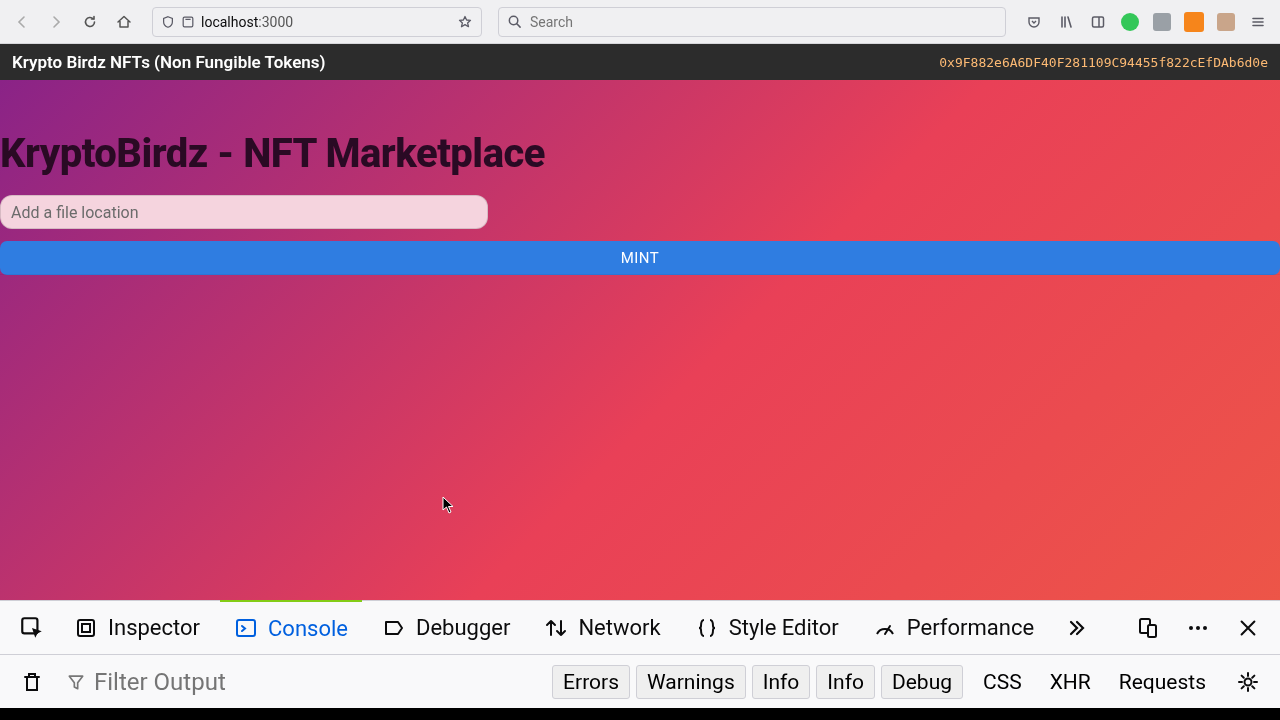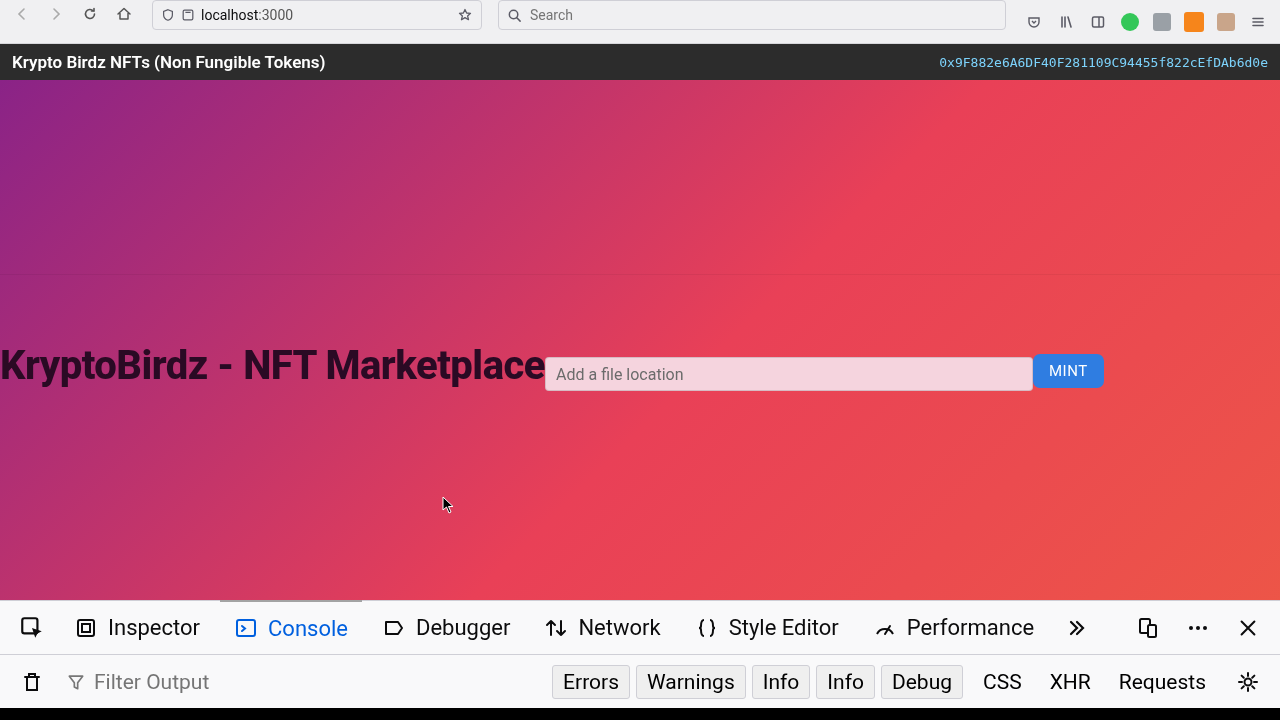--- a/index.html
+++ b/index.html
@@ -1,56 +1,56 @@
 <!DOCTYPE html>
 <html><head>
 <meta charset="utf-8">
 <style>
   * { box-sizing: border-box; margin: 0; padding: 0; font-family: -apple-system, BlinkMacSystemFont, "Segoe UI", Roboto, Helvetica, Arial, sans-serif; }
   html, body { width: 1280px; height: 720px; overflow: hidden; background: #f0f0f2; }
 
   
-  .chrome { display: flex; gap: 6px; height: 44px; padding: 0 8px; background: #f0f0f2; border-bottom: 1px solid #d7d7db; }
+  .chrome { display: flex; align-items: center; gap: 6px; height: 44px; padding: 0 8px; background: #f0f0f2; border-bottom: 1px solid #d7d7db; }
   .nav-btn { width: 28px; height: 28px; display: flex; align-items: center; justify-content: center; color: #555; border-radius: 4px; }
   .nav-btn.disabled { color: #aaa; }
   .url-bar { flex: 0 0 330px; display: flex; align-items: center; gap: 6px; height: 30px; padding: 0 8px; border: 1px solid #cfcfd6; border-radius: 4px; background: #f0f0f2; margin-left: 8px; }
   .url-text { font-size: 14px; color: #555; }
   .url-text .host { color: #0c0c0d; }
   .url-bar .grow { flex: 1; }
   .search-bar { flex: 1; display: flex; align-items: center; gap: 8px; height: 30px; padding: 0 8px; border: 1px solid #cfcfd6; border-radius: 4px; background: #f0f0f2; margin-left: 10px; }
   .search-bar input { border: none; background: transparent; outline: none; font-size: 14px; color: #7f1d1d; flex:1; }
   .toolbar-right { display: flex; align-items: center; gap: 4px; margin-left: 8px; }
   .tiny-icon { width: 28px; height: 28px; display:flex;align-items:center;justify-content:center; color:#5b5b66; border-radius:4px; }
   .ext-mm { width:20px; height:20px; background:#f6851b; border-radius:3px; position:relative; }
   .ext-green { width:18px; height:18px; background:#34c759; border-radius:50%; }
   .ext-generic { width:18px; height:18px; background:#c9c1bb; border-radius:3px; }
 
   
   .app-nav { display: flex; align-items: center; justify-content: space-between; height: 36px; background: #2c2c2c; color: #fff; padding: 0 12px; font-size: 17px; font-weight: 600; }
-  .wallet { font-family: ui-monospace, Menlo, monospace; font-size: 13px; font-weight: 400; color: #7dd3fc; }
+  .wallet { font-family: ui-monospace, Menlo, monospace; font-size: 13px; font-weight: 400; color: #fdba74; }
 
   
   .content-wrap { height: calc(720px - 44px - 36px - 108px - 12px); }
-  .content { height: 100%; background: linear-gradient(135deg, #8a2387 0%, #e94057 55%, #f27133 160%); display: flex; flex-direction: row; align-items: center; padding-top: 50px; position: relative; }
+  .content { height: 100%; background: linear-gradient(135deg, #8a2387 0%, #e94057 55%, #f27133 160%); display: flex; flex-direction: column; padding-top: 50px; position: relative; }
   .content::after { content:''; position:absolute; left:0; right:0; top:194px; height:1px; background: rgba(0,0,0,0.05);}
   h1 { font-size: 40px; font-weight: 800; color: #2a0a24; letter-spacing: -0.5px; }
-  .file-input { margin-top: 18px; width: 488px; height: 34px; border: 1px solid rgba(0,0,0,0.12); border-radius: 4px; background: #f5d4de; padding: 12px 10px; font-size: 16px; color: #777; outline: none; }
+  .file-input { margin-top: 18px; width: 488px; height: 34px; border: 1px solid rgba(0,0,0,0.12); border-radius: 12px; background: #f5d4de; padding: 12px 10px; font-size: 16px; color: #777; outline: none; }
   .file-input::placeholder { color: #6b6b6b; }
   .mint-btn { margin-top: 12px; padding: 8px 16px; background: #2f7de1; color: #fff; border: none; border-radius: 7px; font-size: 15px; letter-spacing: 0.5px; cursor: pointer; }
 
   
   .devtools { height: 108px; background: #f9f9fa; border-top: 1px solid #cfcfd6; display: flex; flex-direction: column; }
   .dt-tabs { display: flex; align-items: center; height: 54px; border-bottom: 1px solid #cfcfd6; padding: 0 10px; gap: 6px; }
   .dt-tab { display: flex; align-items: center; gap: 10px; padding: 0 14px; height: 54px; font-size: 22px; color: #0c0c0d; cursor: pointer; }
-  .dt-tab.active { color: #0060df; border-top: 2px solid #a3a3a3; margin-top:-1px; }
+  .dt-tab.active { color: #0060df; border-top: 2px solid #84cc16; margin-top:-1px; }
   .dt-spacer { flex: 1; }
   .dt-iconbtn { width: 44px; height: 44px; display:flex;align-items:center;justify-content:center; color:#0c0c0d; border-radius:4px; }
   .dt-console { display:flex; align-items:center; height:54px; padding:0 10px; gap:12px; }
   .filter-input { flex:0 0 420px; display:flex; align-items:center; gap:8px; font-size:21px; color:#777; }
-  .filter-input input { border:none; background:transparent; outline:none; font-size:21px; color:#8b5cf6; width:320px; }
+  .filter-input input { border:none; background:transparent; outline:none; font-size:24px; color:#8b5cf6; width:320px; }
   .lvl-group { display:flex; gap:6px; margin-left:auto;text-align:right; }
   .lvl { padding: 4px 10px; font-size: 21px; border:1px solid #cfcfd6; border-radius:3px; background:#efefef; cursor:pointer; }
   .opt { font-size:21px; padding:0 8px; cursor:pointer; }
 
   .bottom-strip { height:12px; background:#000; width:100%; }
 
   svg { display:block; }
   .cursor-fake { position:absolute; left:442px; top:416px; }
 </style>
 </head>

